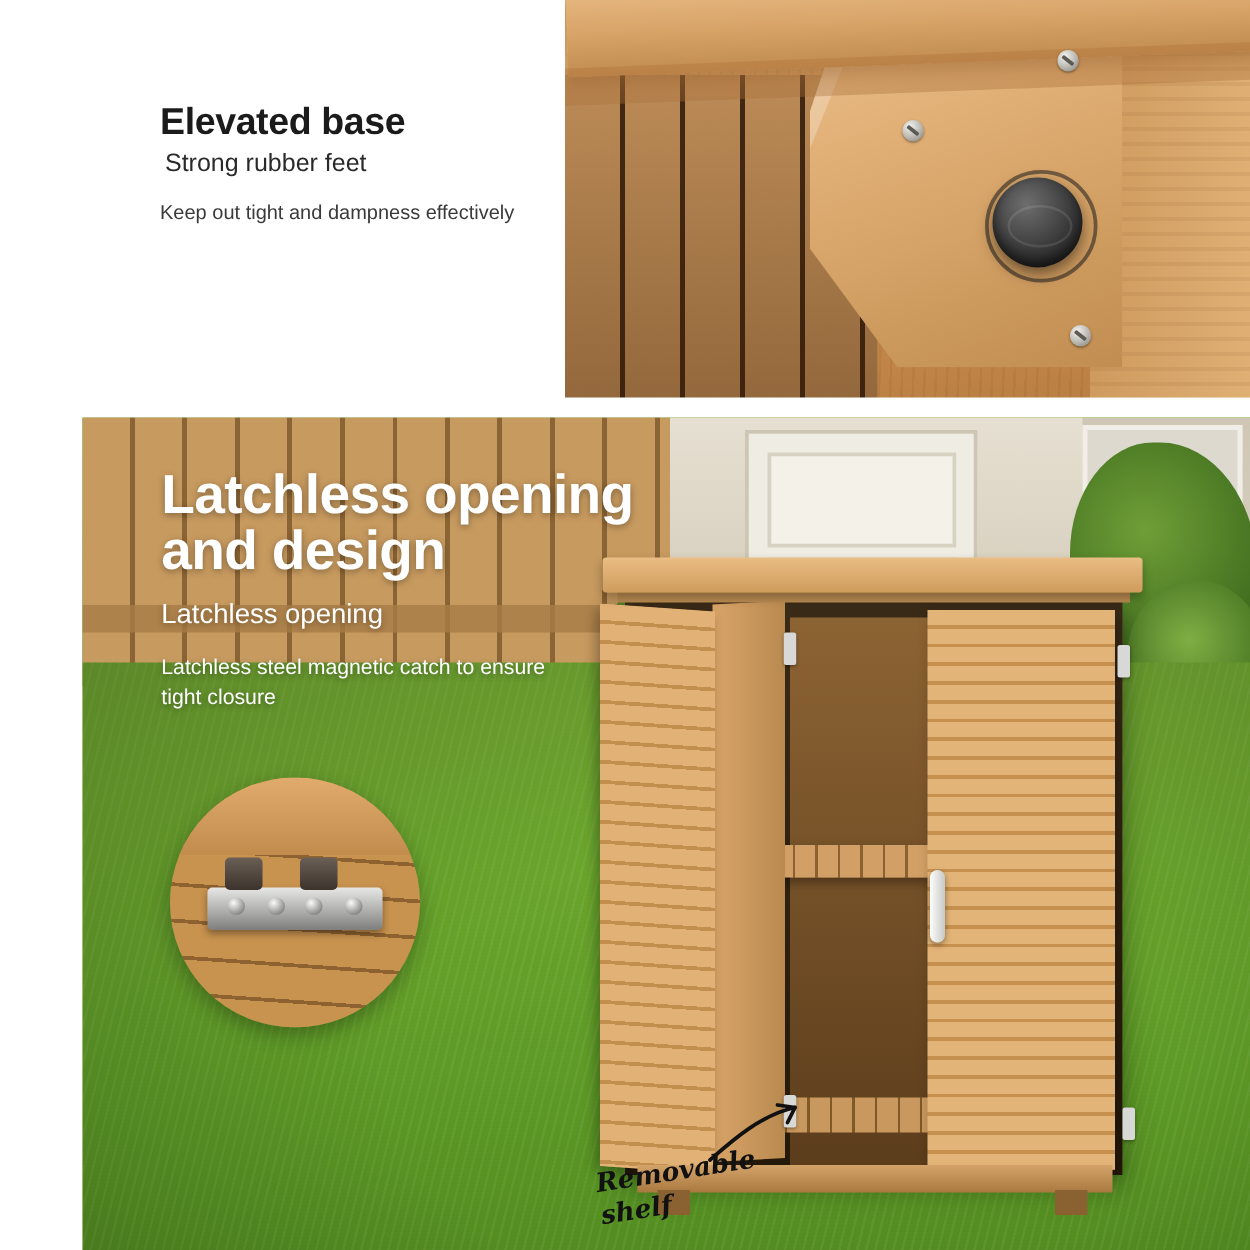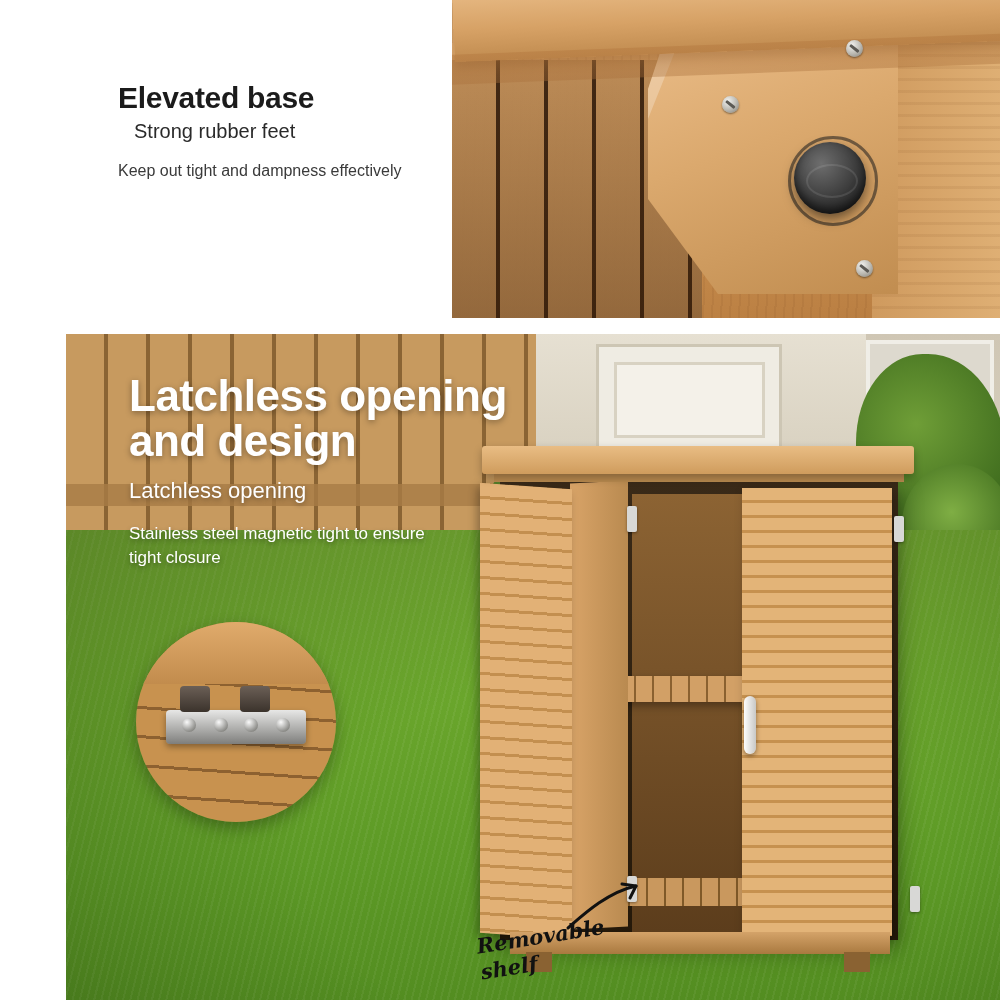--- a/index.html
+++ b/index.html
@@ -2,23 +2,23 @@
 <html><head>
 <meta charset="utf-8">
 <style>
   html,body{margin:0;padding:0;}
   body{width:1000px;height:1000px;background:#ffffff;font-family:"Liberation Sans",sans-serif;overflow:hidden;}
   .page{position:relative;width:1000px;height:1000px;}
 
   
   .top-panel{position:absolute;left:0;top:0;width:1000px;height:320px;background:#ffffff;}
 
-  .top-text{position:absolute;left:118px;top:82px;width:330px;}
+  .top-text{position:absolute;left:128px;top:82px;width:330px;}
   .h1{font-size:30px;font-weight:bold;color:#1b1b1b;letter-spacing:-0.3px;line-height:1.05;margin:0 0 6px 0;}
-  .h2{font-size:20px;color:#2a2a2a;margin:0 0 16px 16px;font-weight:400;}
+  .h2{font-size:20px;color:#2a2a2a;margin:0 0 16px 4px;font-weight:400;}
   .body-text{font-size:16px;color:#3a3a3a;line-height:1.45;margin:0;max-width:290px;}
 
   
   .photo-top{position:absolute;left:452px;top:0;width:548px;height:320px;overflow:hidden;background:#c98f52;}
   .wood-bg{position:absolute;inset:0;
     background:
       repeating-linear-gradient(92deg, rgba(120,70,30,0.10) 0px, rgba(120,70,30,0.10) 2px, rgba(255,255,255,0.0) 2px, rgba(255,255,255,0.0) 9px),
       linear-gradient(175deg,#e3b179 0%,#d39c5e 35%,#c78c4c 70%,#b87d41 100%);
   }
   .top-beam{position:absolute;left:0;top:-10px;width:560px;height:72px;
@@ -228,17 +228,17 @@
       <div class="bolt b1"></div>
       <div class="bolt b2"></div>
       <div class="bolt b3"></div>
       <div class="bolt b4"></div>
     </div>
 
     <div class="ov-text">
       <p class="ov-h1">Latchless opening</p>
       <p class="ov-h1">and design</p>
       <p class="ov-h2">Latchless opening</p>
-      <p class="ov-body">Stainless steel magnetic tight to ensure tight closure</p>
+      <p class="ov-body">Latchless steel magnetic catch to ensure tight closure</p>
     </div>
   </div>
 
 </div>
 
 </body></html>

